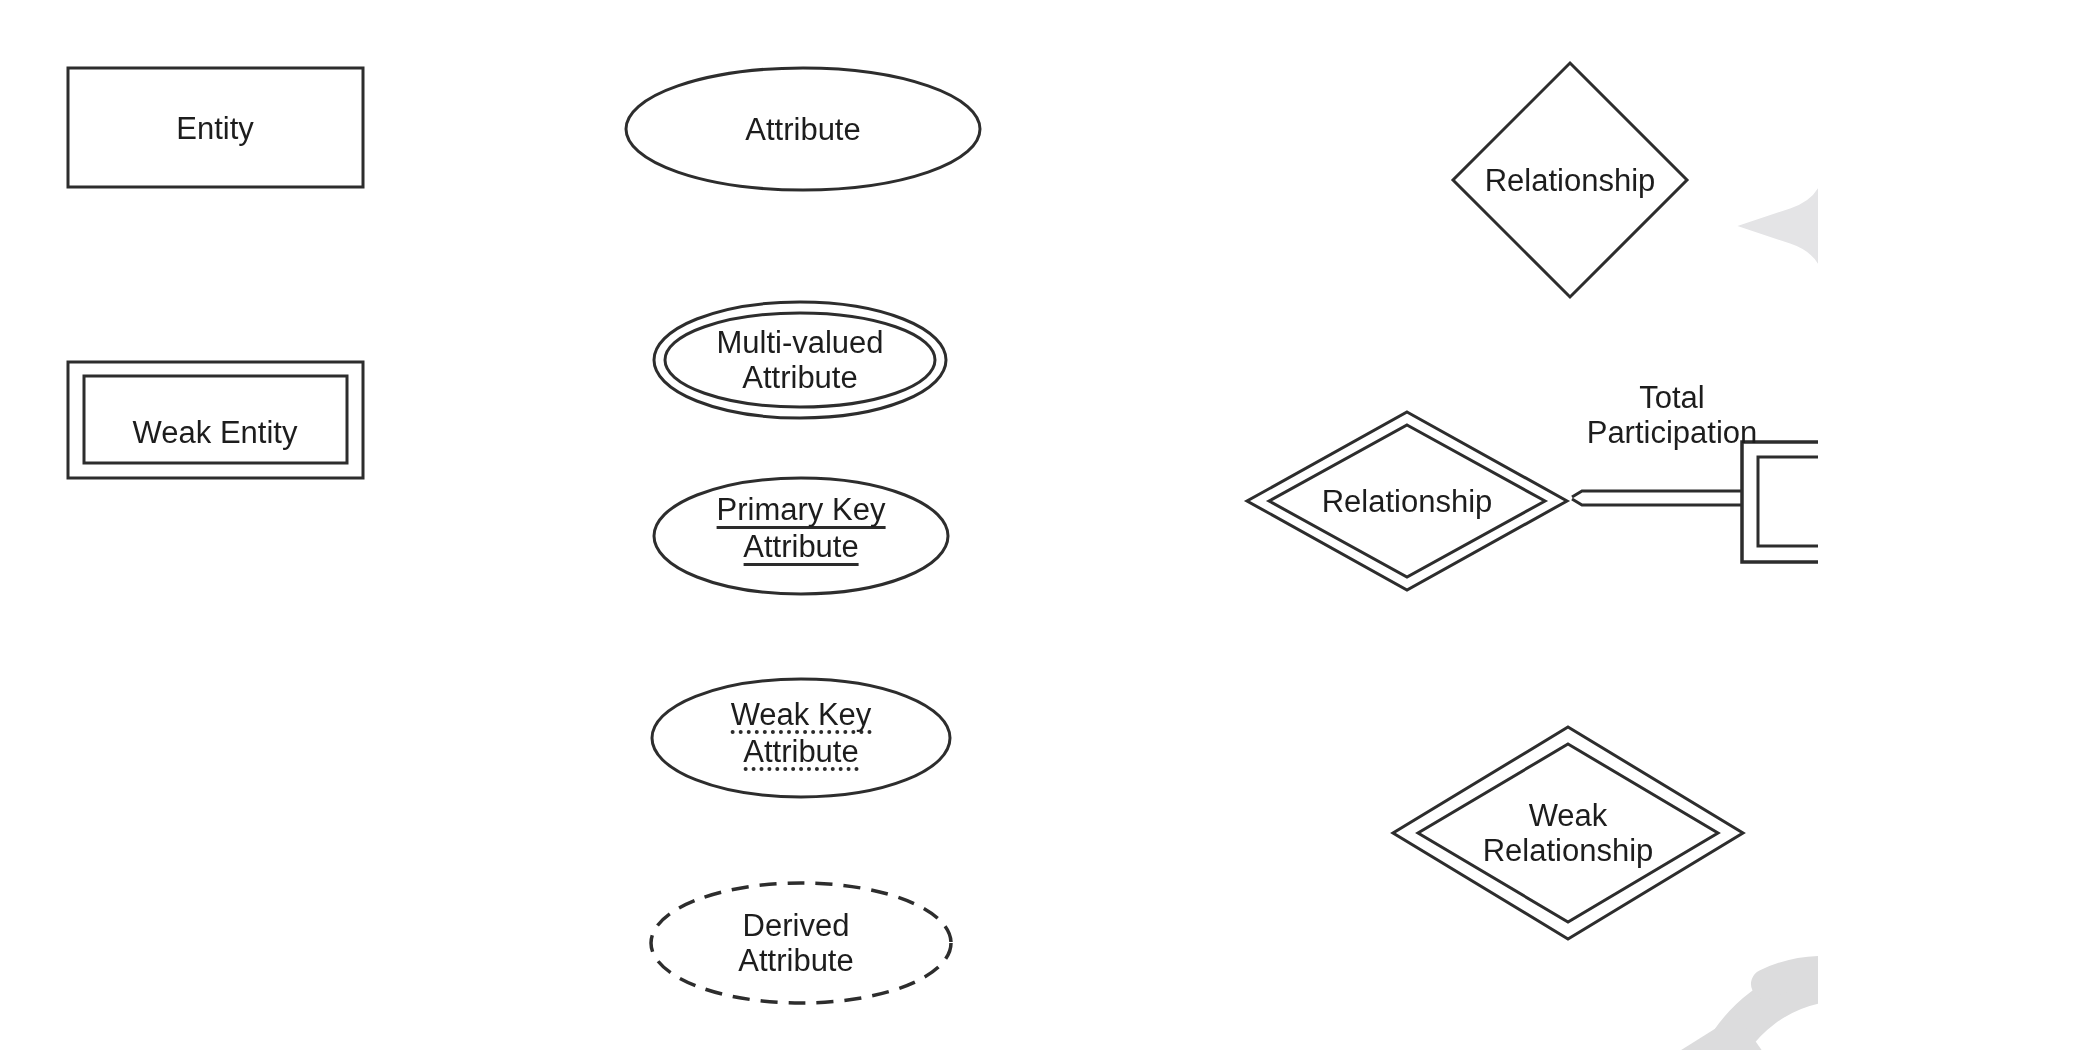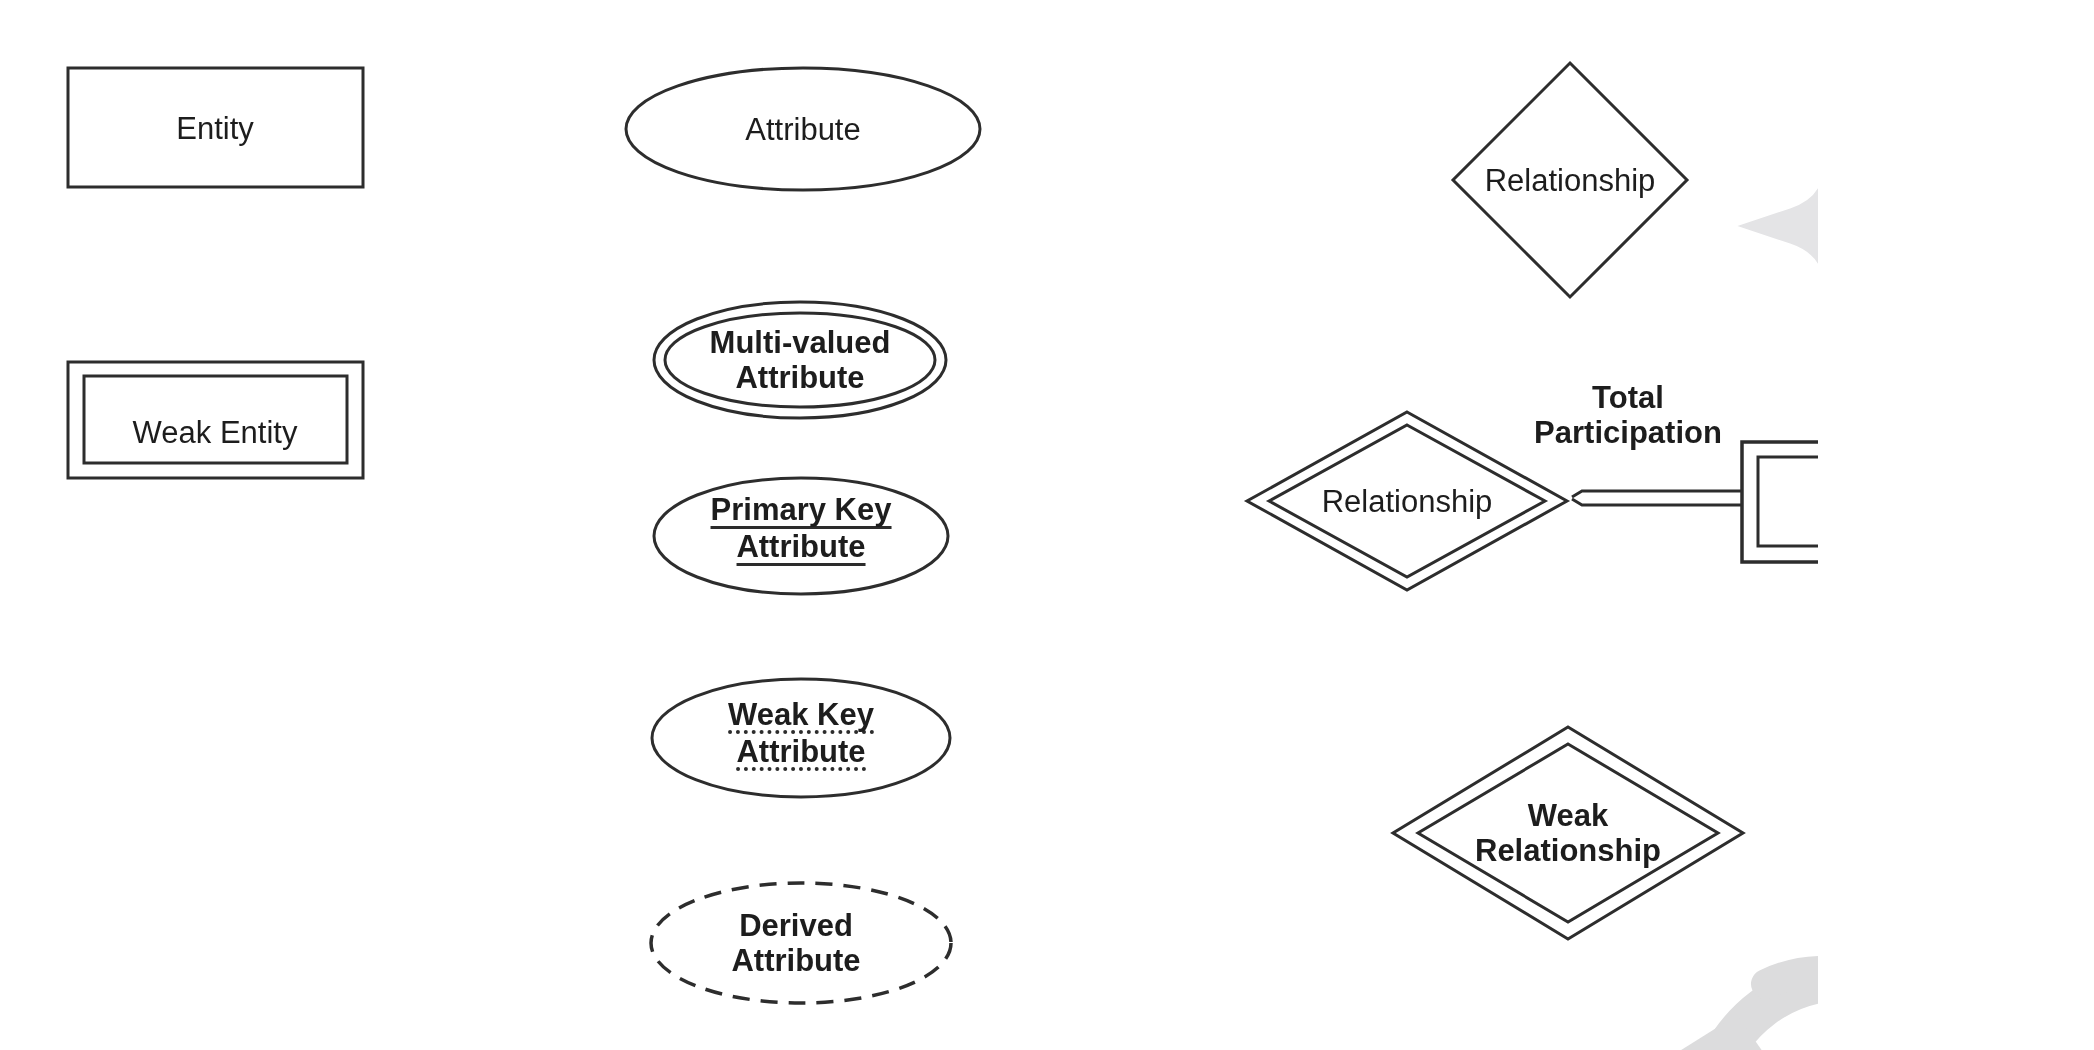--- a/index.html
+++ b/index.html
@@ -14,21 +14,21 @@
   .lbl{
     position:absolute;
     transform:translate(-50%,-50%);
     font-size:31px;
     line-height:35px;
     color:#1d1d1d;
     text-align:center;
     white-space:nowrap;
     z-index:2;
   }
-  .lbl .ln{display:block;font-weight:bold;}
+  .lbl .ln{display:block;}
   .ul{border-bottom:3px solid #2c2c2c;display:inline-block;line-height:32px;}
   .ud{border-bottom:4px dotted #2c2c2c;display:inline-block;line-height:31px;}
   .lbl-light{color:#4a4a4a;}
 </style>
 </head>
 <body>
 
 <div class="stage">
 
   <svg width="2094" height="1050" viewBox="0 0 2094 1050">
@@ -126,21 +126,21 @@
 
   <div class="lbl" style="left:796px;top:943px">
     <span class="ln">Derived</span>
     <span class="ln">Attribute</span>
   </div>
 
   <div class="lbl" style="left:1570px;top:180px">Relationship</div>
 
   <div class="lbl" style="left:1407px;top:501px">Relationship</div>
 
-  <div class="lbl" style="left:1628px;top:415px">
+  <div class="lbl" style="left:1672px;top:415px">
     <span class="ln">Total</span>
     <span class="ln">Participation</span>
   </div>
 
   <div class="lbl lbl-light" style="left:1890px;top:502px">Entity</div>
 
   <div class="lbl" style="left:1568px;top:833px">
     <span class="ln">Weak</span>
     <span class="ln">Relationship</span>
   </div>

